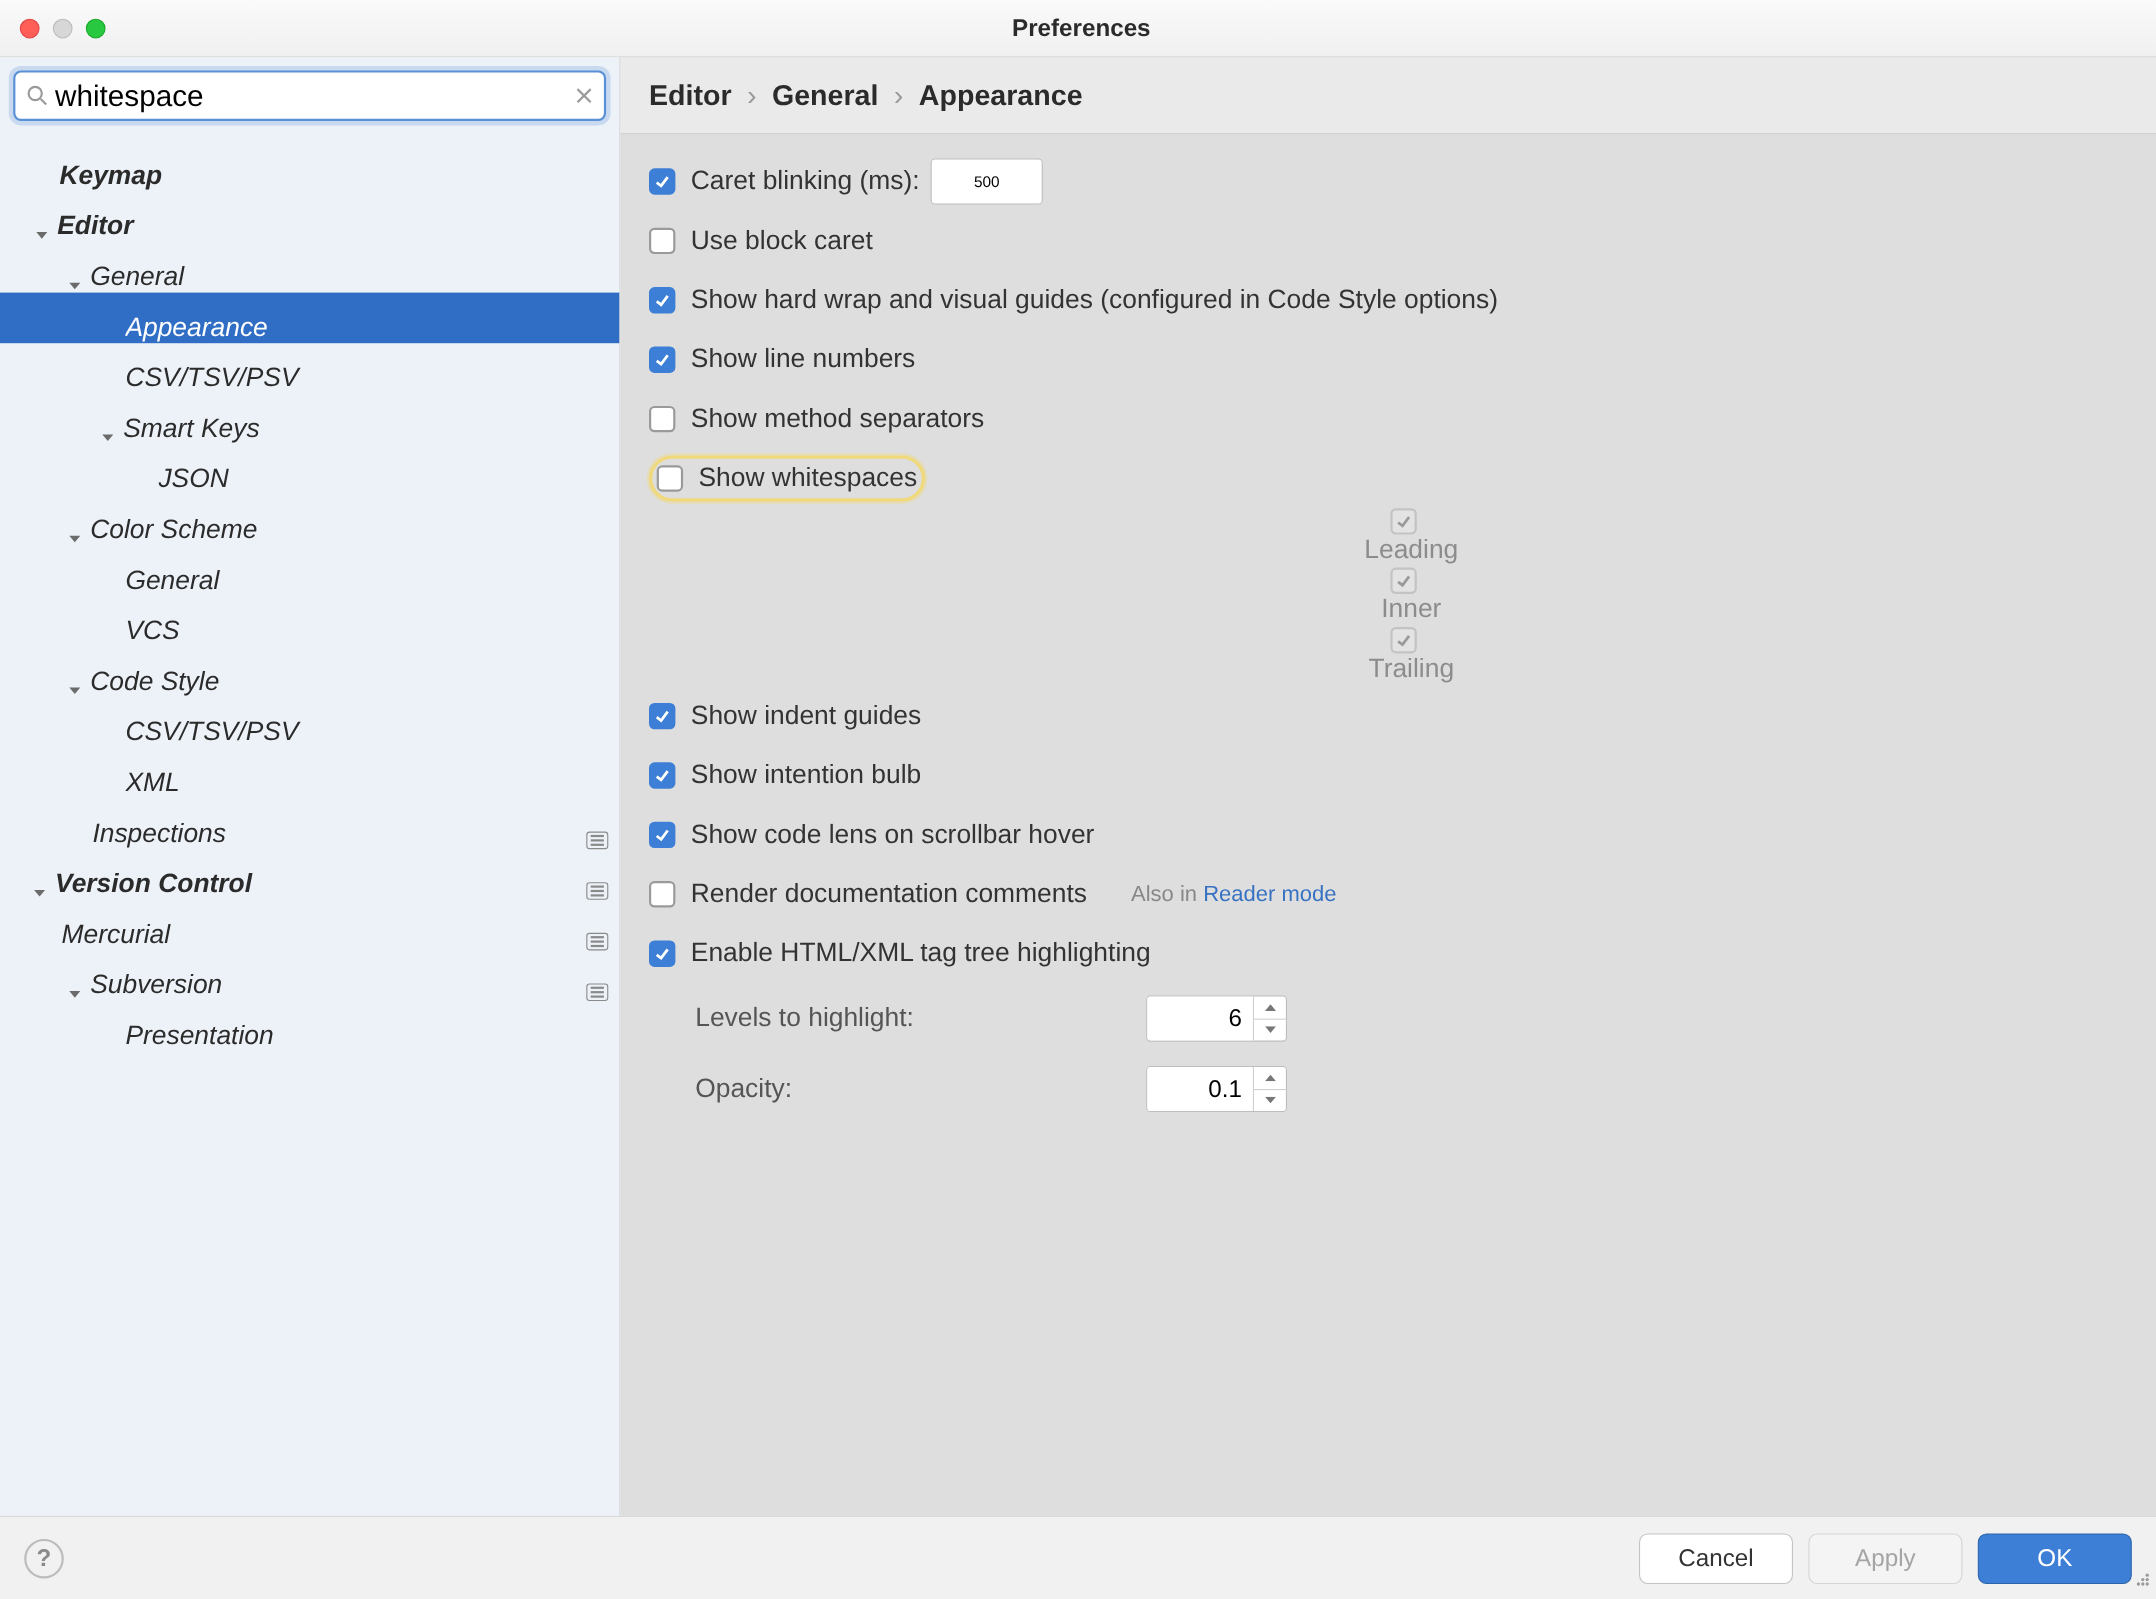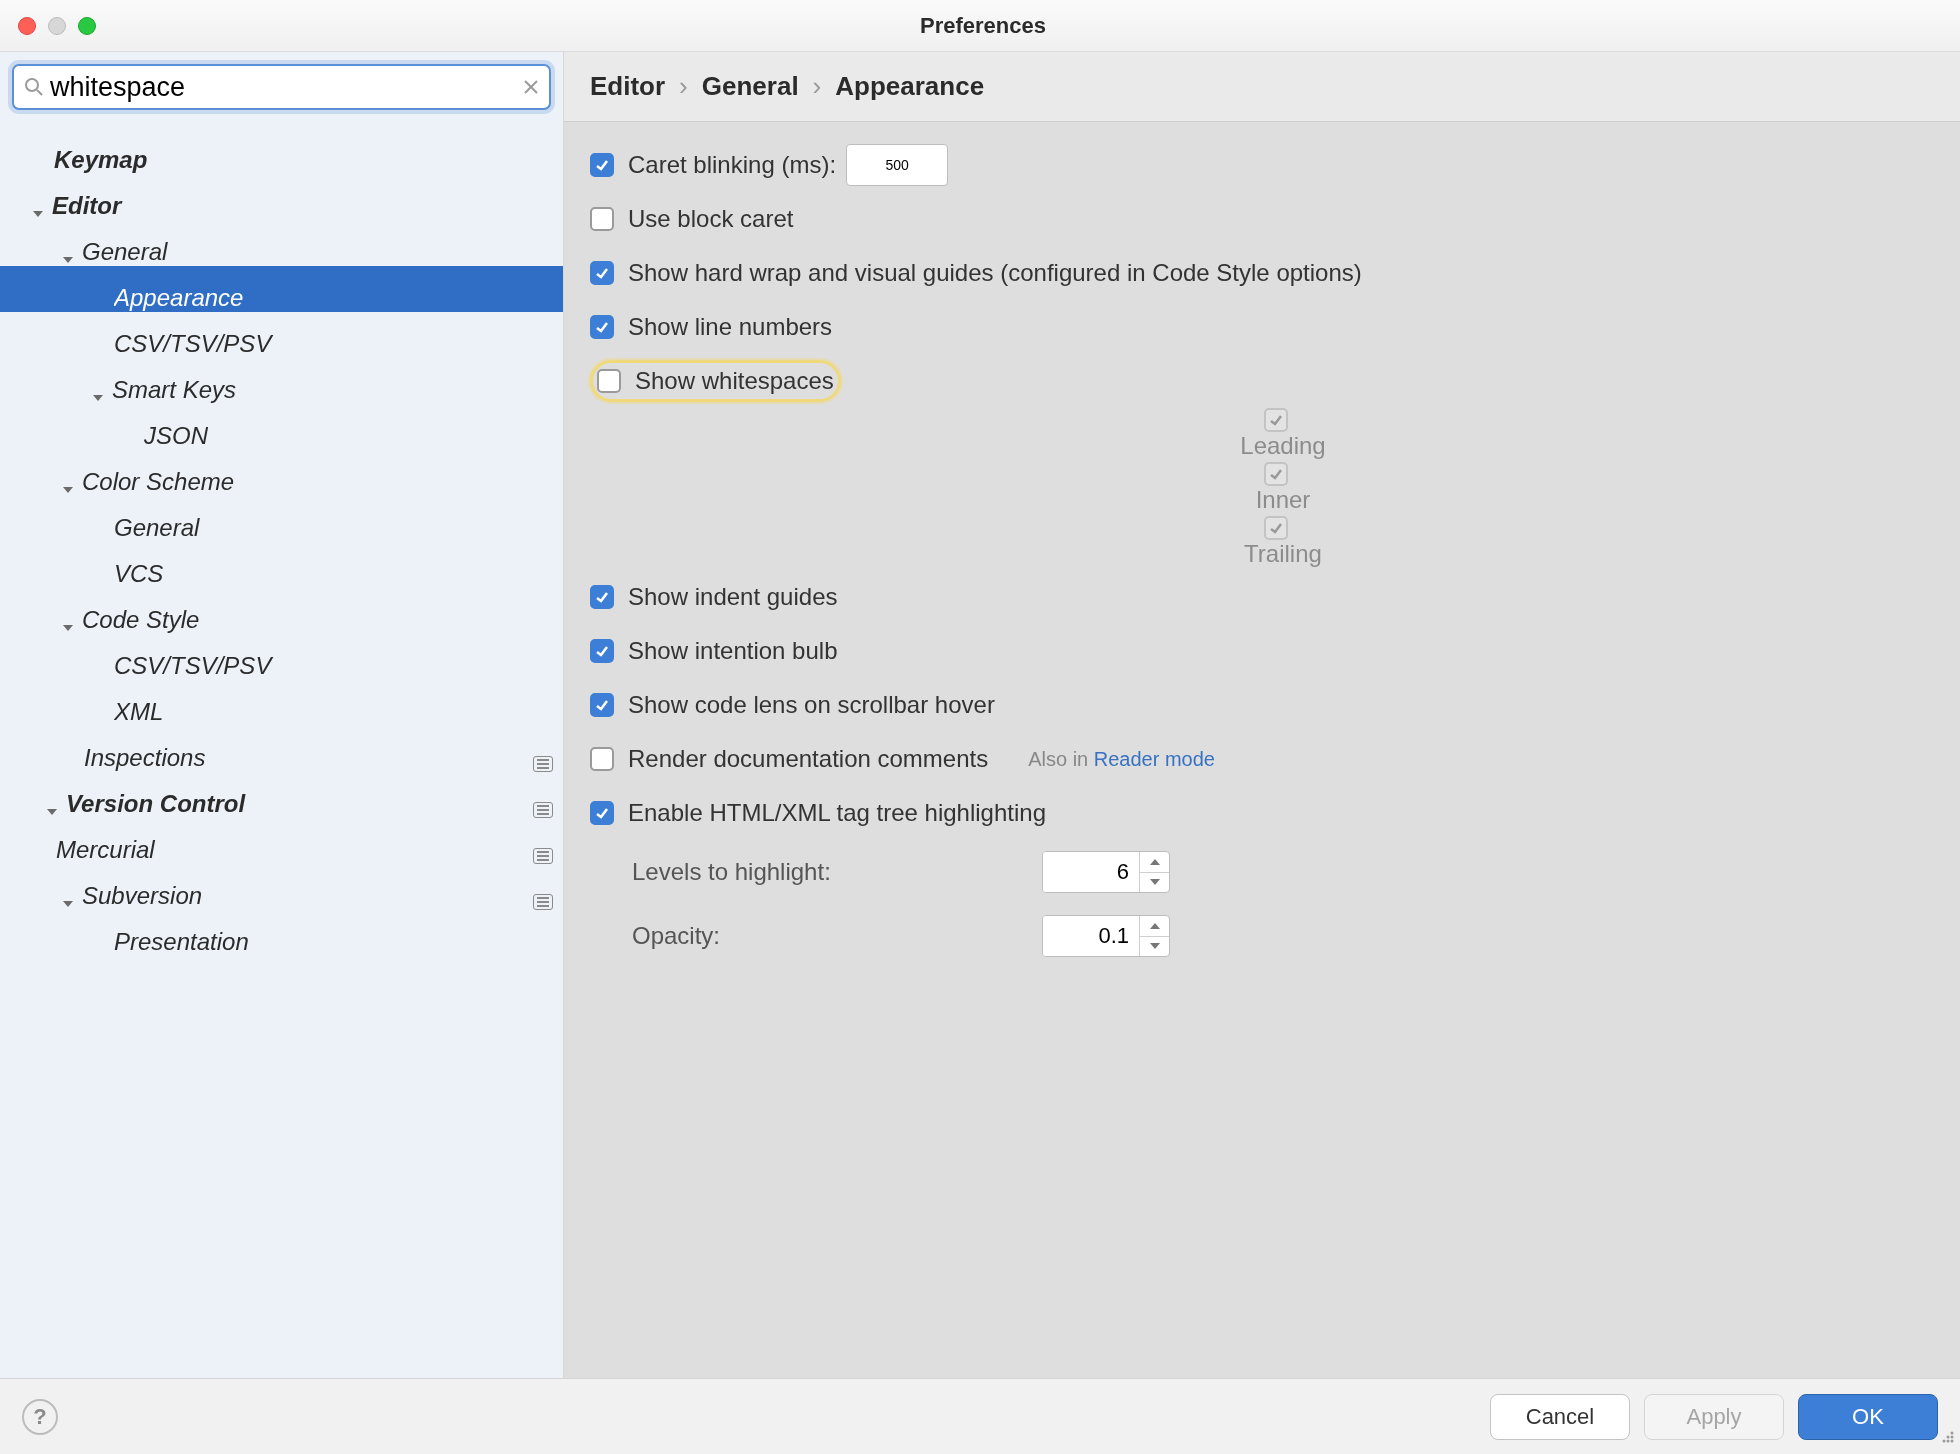--- a/index.html
+++ b/index.html
@@ -205,21 +205,21 @@
         <div class="row" style="padding-left: 114px;">
           <span class="lbl">CSV/TSV/PSV</span>
         </div>
         <div class="row" style="padding-left: 114px;">
           <span class="lbl">XML</span>
         </div>
         <div class="row" style="padding-left: 84px;">
           <span class="lbl">Inspections</span>
           <span class="badge"></span>
         </div>
-        <div class="row bold" style="padding-left: 26px; margin-left: 16px;">
+        <div class="row bold" style="padding-left: 26px;">
           <span class="tw">
             <svg width="12" height="12" viewBox="0 0 12 12">
               <polygon points="1,3 11,3 6,9" fill="#6b6b6b"></polygon>
             </svg>
           </span>
           <span class="lbl">Version Control</span>
           <span class="badge"></span>
         </div>
         <div class="row" style="padding-left: 56px;">
           <span class="lbl">Mercurial</span>
@@ -271,20 +271,24 @@
           </span>
         <span>Show hard wrap and visual guides (configured in Code Style options)</span>
       </div>
       <div class="crow">
         <span class="cb on">
             <svg width="16" height="16" viewBox="0 0 16 16">
               <polyline points="3,9 7,12 13,4" fill="none" stroke="#fff" stroke-width="2.5"></polyline>
             </svg>
           </span>
         <span>Show line numbers</span>
+      </div>
+      <div class="crow">
+        <span class="cb"></span>
+        <span>Show method separators</span>
       </div>
       <div class="crow">
         <span class="focus-ring">
           <span class="cb"></span>
           <span>Show whitespaces</span>
         </span>
       </div>
       <div class="crow indent">
         <span class="cb dis on">
             <svg width="16" height="16" viewBox="0 0 16 16">

